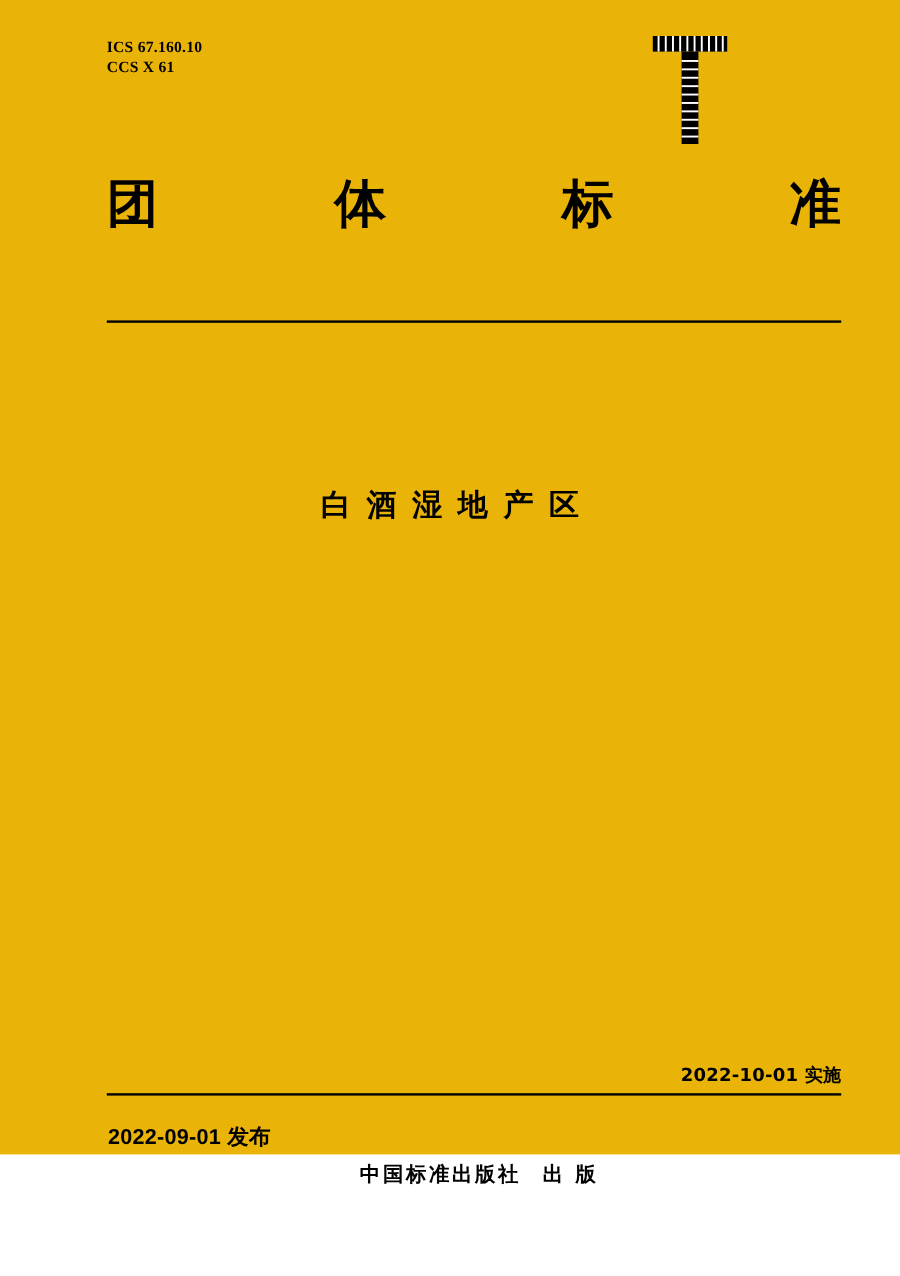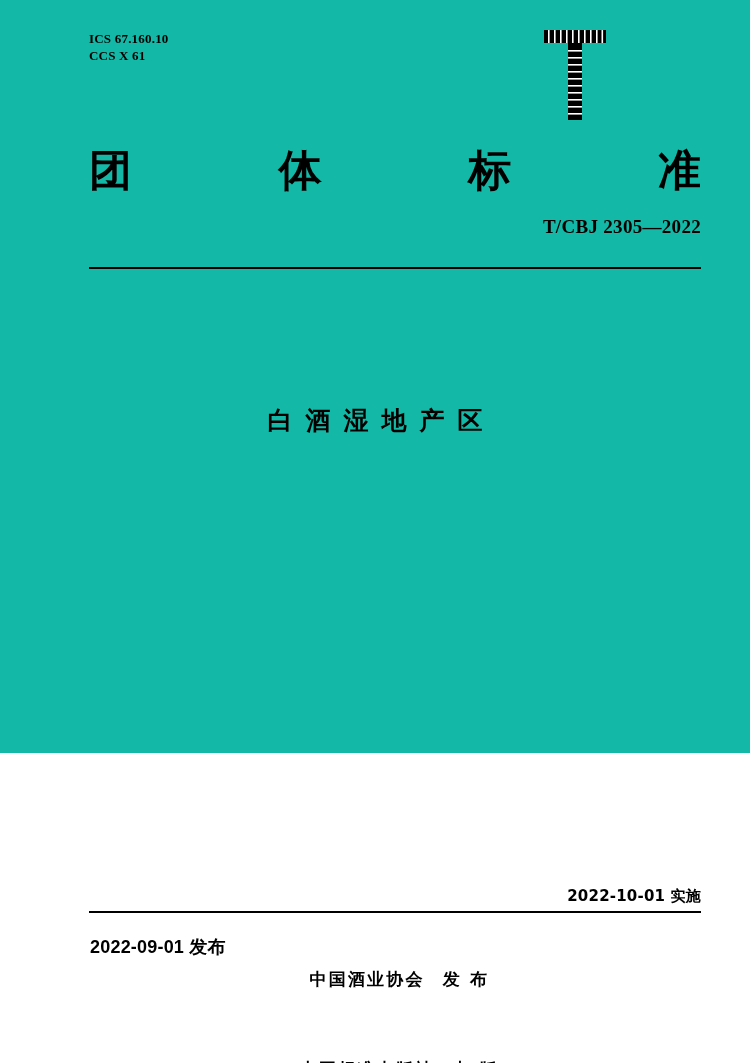--- a/index.html
+++ b/index.html
@@ -14,22 +14,22 @@
     font-family: "Liberation Serif", serif;
     color: #000000;
     overflow: hidden;
   }
 
   .page {
     position: absolute;
     left: 0;
     top: 0;
     width: 750px;
-    height: 753px;
-    background: #14b8a6;
+    height: 962px;
+    background: #eab308;
   }
 
   
   .ics-block {
     position: absolute;
     left: 89px;
     top: 30px;
     font-family: "Liberation Serif", serif;
     font-weight: bold;
     font-size: 13px;
@@ -208,33 +208,29 @@
     </svg>
   </div>
 
   <div class="big-title">
     <span>团</span>
     <span>体</span>
     <span>标</span>
     <span>准</span>
   </div>
 
-  <div class="std-no">T/CBJ 2305—2022</div>
 
   <div class="rule-top"></div>
 
   <div class="doc-title-cn">白酒湿地产区</div>
 
   <div class="rule-bottom"></div>
 
   <div class="date-left">2022-09-01 发布</div>
   <div class="date-right">2022-10-01 实施</div>
 
   <div class="publisher">
-    <div class="row">
-      <span>中国酒业协会</span><span class="gap"></span><span>发 布</span>
-    </div>
     <div class="row">
       <span>中国标准出版社</span><span class="gap"></span><span>出 版</span>
     </div>
   </div>
 
 </div>
 
 </body></html>

